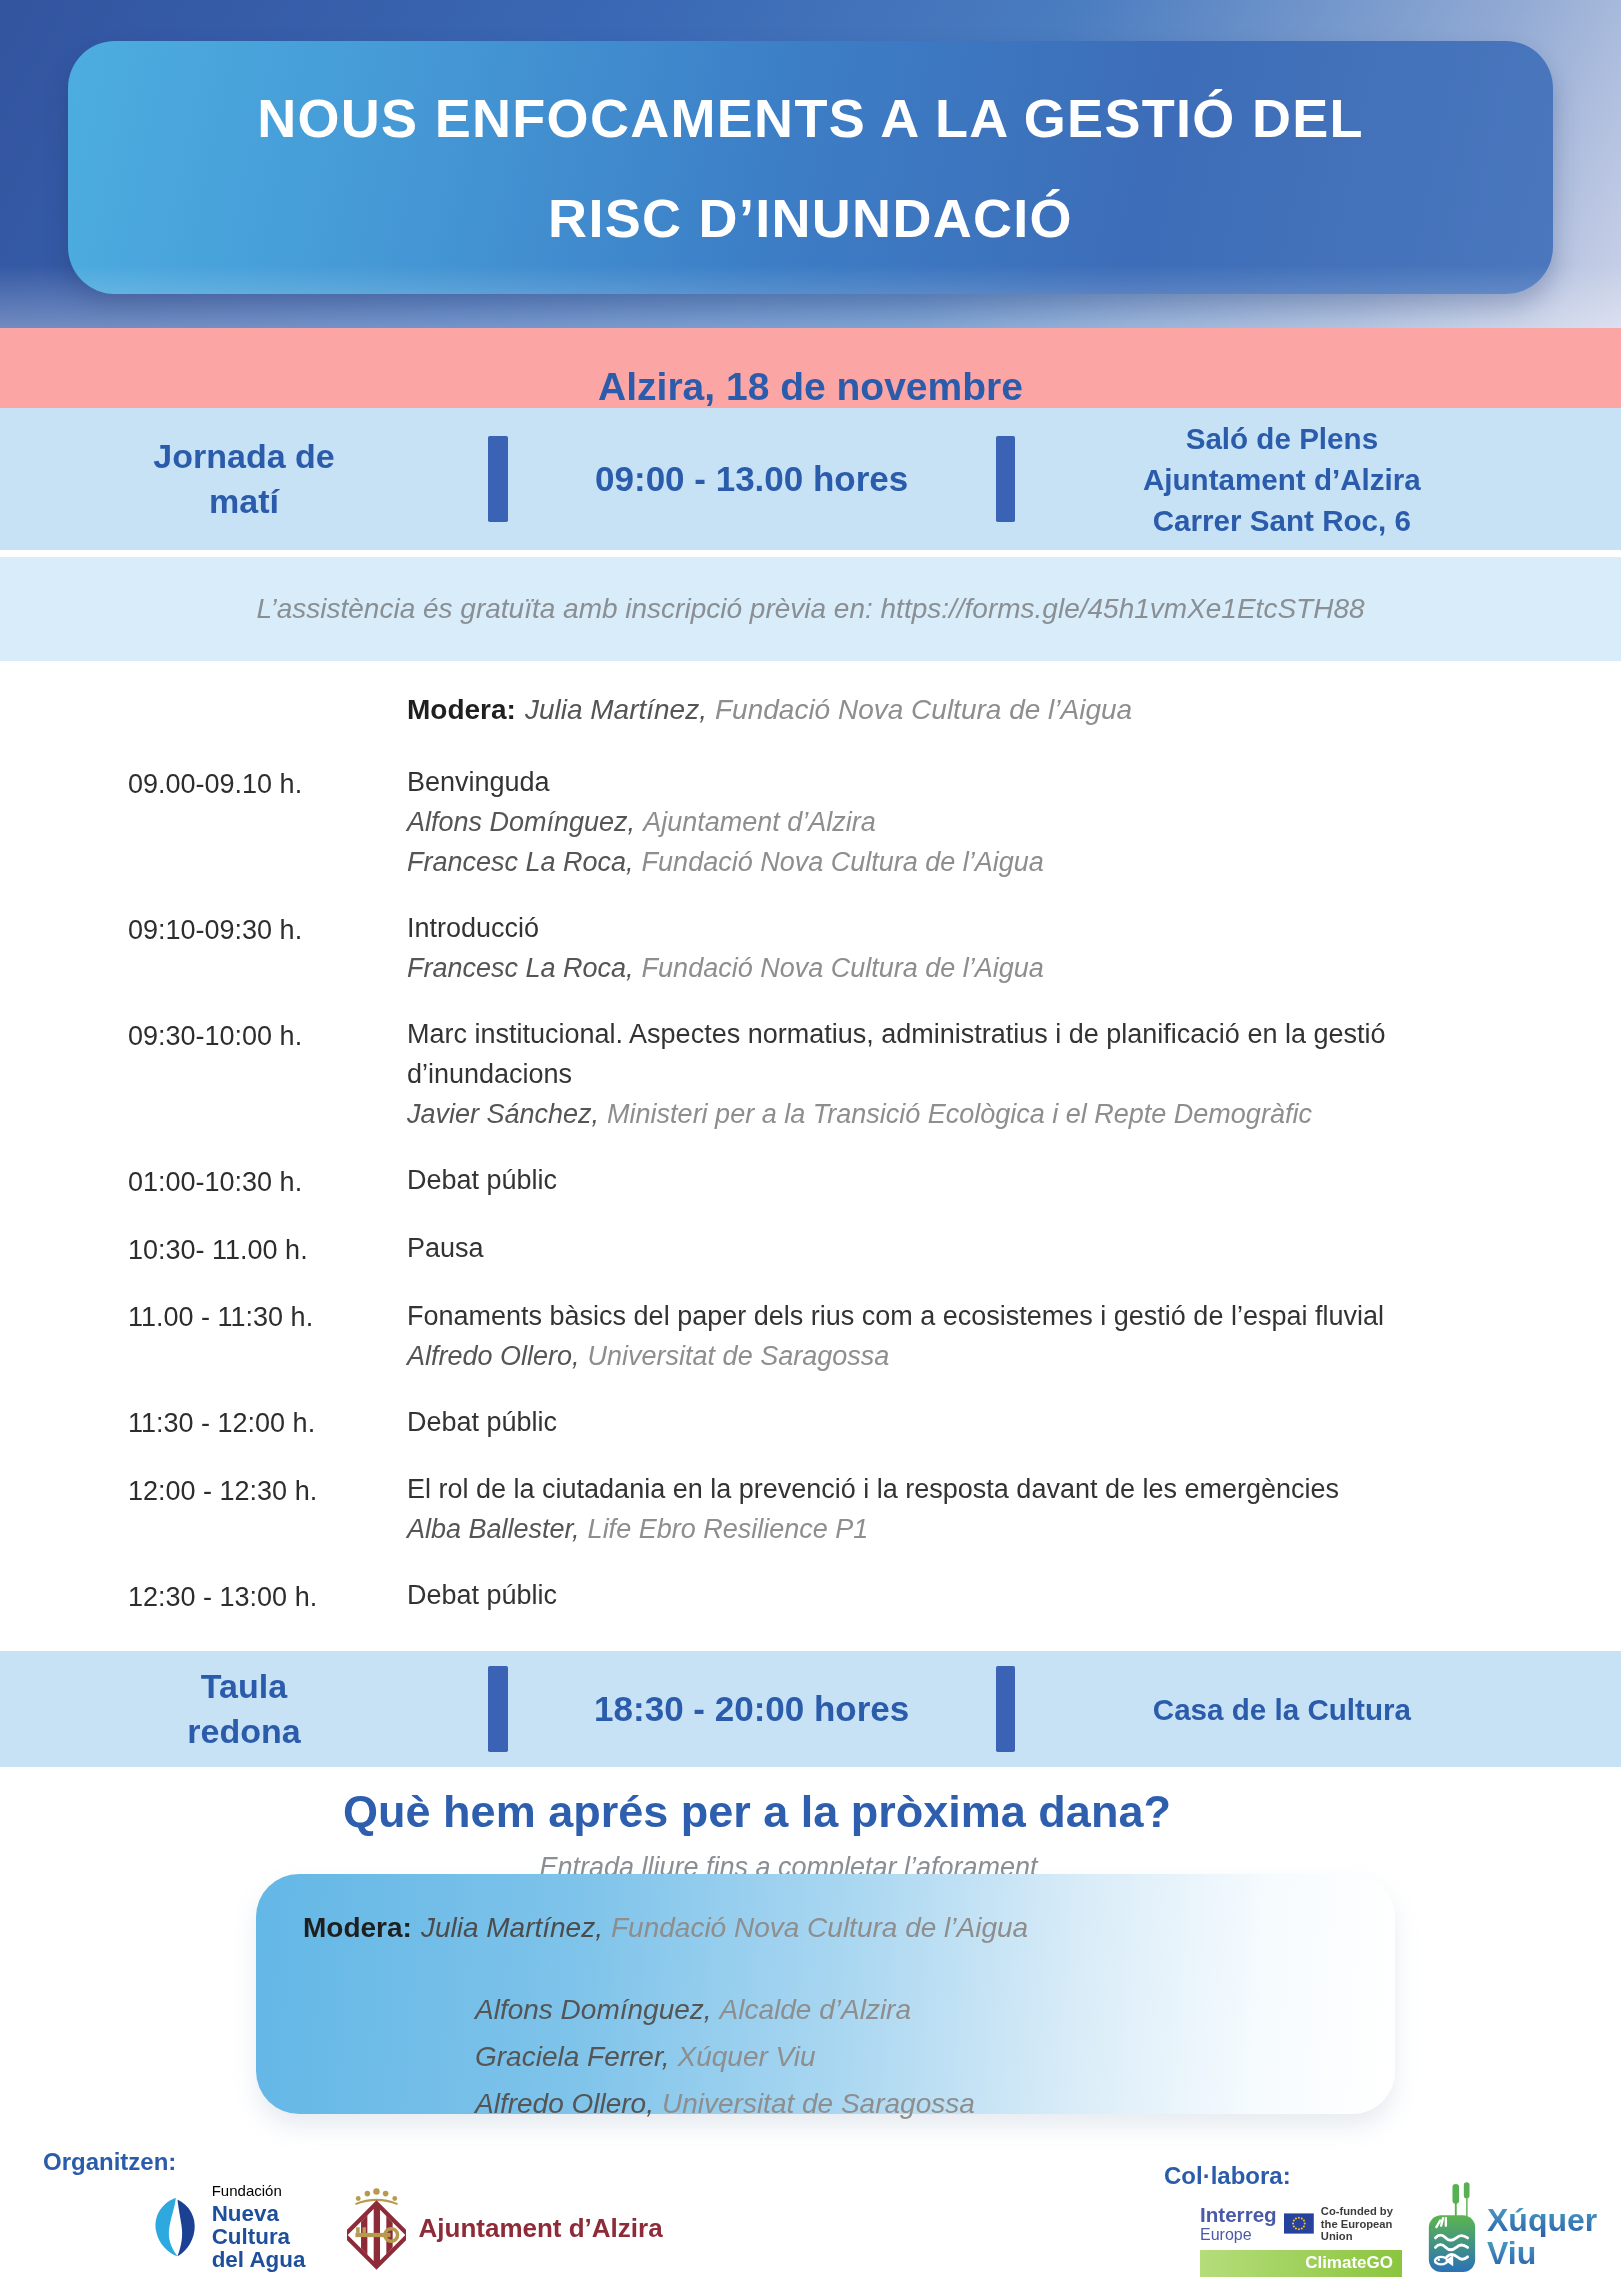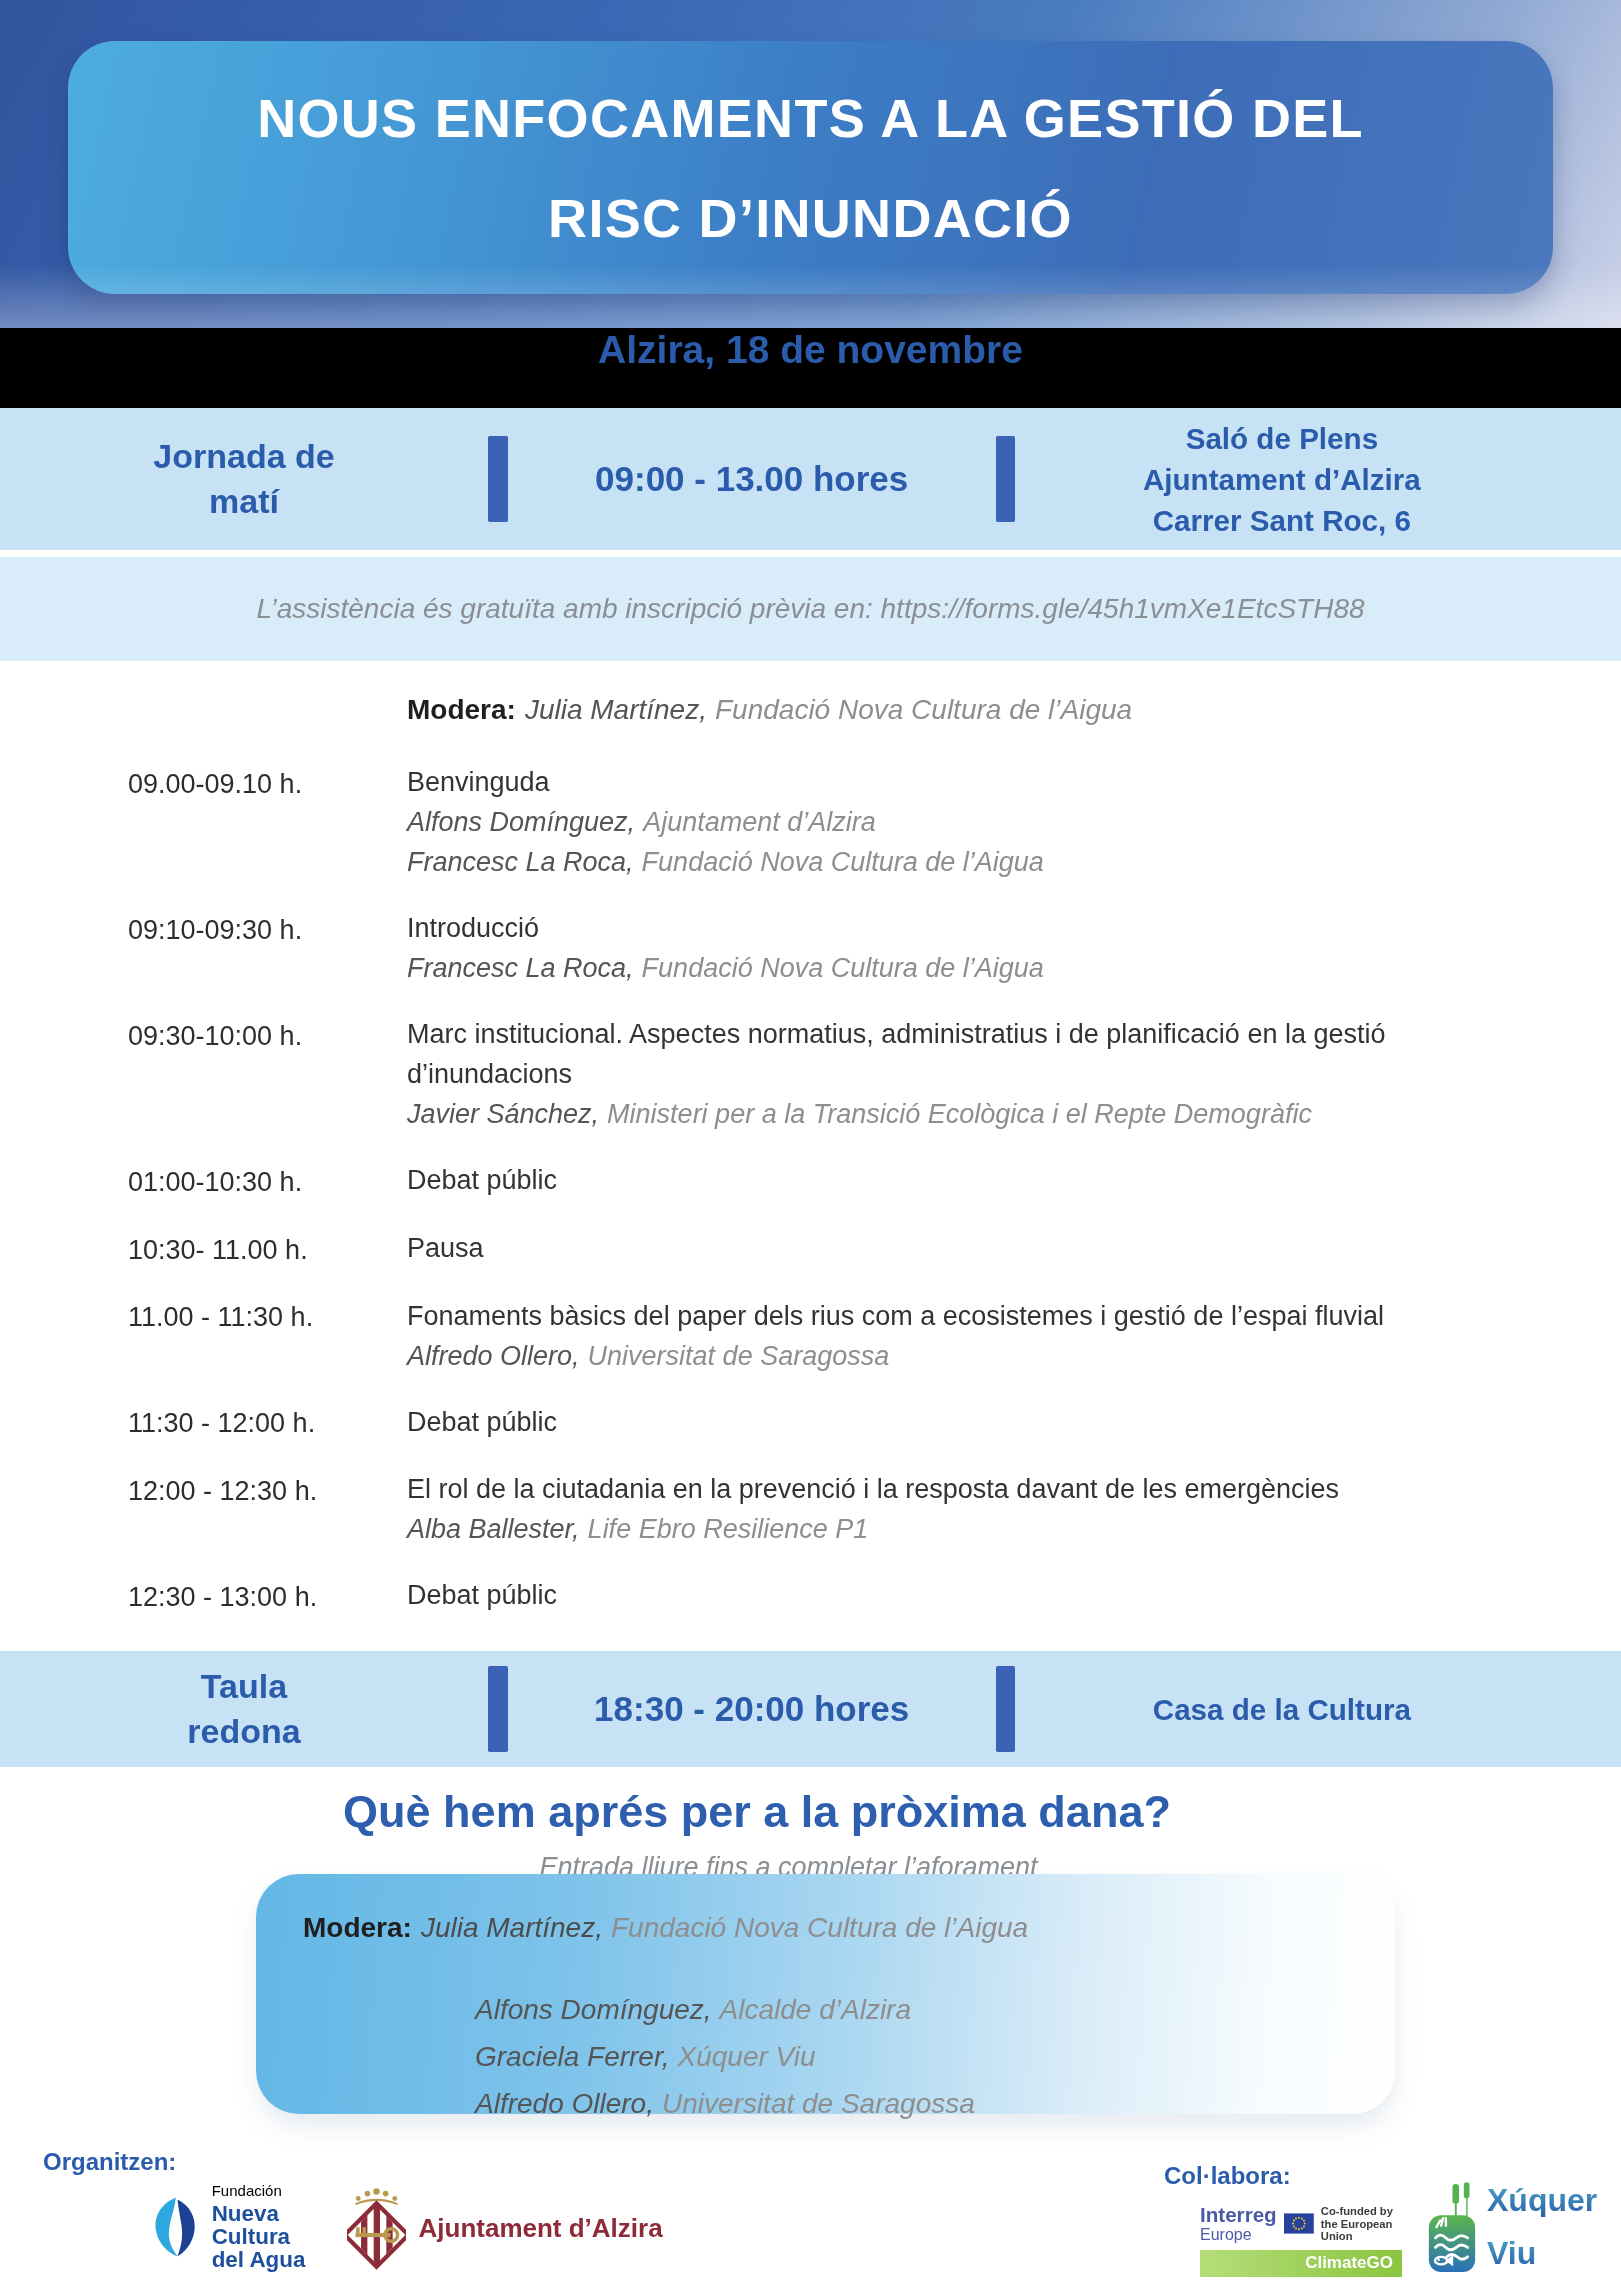--- a/index.html
+++ b/index.html
@@ -11,22 +11,22 @@
           background:linear-gradient(118deg,#33549f 0%,#3a68b4 35%,#4a7cc0 60%,#93abd4 85%,#cdd3e9 100%);}
   .banner::after{content:"";position:absolute;left:0;bottom:0;width:100%;height:63px;
           background:linear-gradient(to top,rgba(255,255,255,.30),rgba(255,255,255,0));}
   .title-card{position:absolute;left:68px;top:41px;width:1485px;height:253px;border-radius:47px;
           background:linear-gradient(102deg,#4dade0 0%,#459ad6 22%,#3c7ec6 48%,#3d6db8 72%,#4a77bd 100%);
           box-shadow:0 14.3px 25px rgba(24,44,92,.28);
           display:flex;flex-direction:column;align-items:center;justify-content:center;gap:38px;}
   .title-line{color:#ffffff;font-size:54px;font-weight:800;letter-spacing:1.3px;white-space:nowrap;}
 
   
-  .date-band{position:absolute;top:328px;left:0;width:100%;height:81px;background:#000000;
-          display:flex;align-items:flex-start;justify-content:center;}
+  .date-band{position:absolute;top:328px;left:0;width:100%;height:81px;background:#fca5a5;
+          display:flex;align-items:flex-end;justify-content:center;}
   .date-band .txt{font-size:39px;font-weight:700;color:#2b5cab;}
 
   .session-band{position:absolute;left:0;width:100%;background:#c8e2f5;
           display:grid;grid-template-columns:488px 19.7px 488px 19.7px 605px;align-items:center;}
   .jornada{top:408px;height:142px;}
   .taula{top:1651px;height:116px;}
   .vbar{width:19.7px;height:86px;background:#3a63b5;border-radius:1.8px;}
   .sb-label{text-align:center;color:#2b5cab;font-weight:700;font-size:34px;line-height:45px;}
   .sb-time{text-align:center;color:#2b5cab;font-weight:700;font-size:35px;}
   .sb-venue{text-align:center;color:#2b5cab;font-weight:700;font-size:29.6px;line-height:41px;padding-right:72px;}
@@ -82,21 +82,21 @@
   .ir-col{display:flex;flex-direction:column;}
   .ir-name{font-size:20.6px;font-weight:700;color:#4a5aa8;line-height:20.6px;}
   .ir-region{font-size:16px;color:#4a5aa8;line-height:17px;}
   .cofund{font-size:11.2px;font-weight:700;color:#3c3c3c;line-height:12.5px;}
   .climatego{margin-top:7.2px;width:202px;height:27px;box-sizing:border-box;
           background:linear-gradient(90deg,#b5dd7a,#8bc53f);
           display:flex;align-items:center;justify-content:flex-end;padding-right:9px;
           color:#ffffff;font-weight:700;font-size:17px;}
 
   .xuquer{position:absolute;left:1426px;top:2182px;display:flex;align-items:flex-end;gap:9px;}
-  .xv-text{display:flex;flex-direction:column;margin-bottom:5.4px;gap:20px;}
+  .xv-text{display:flex;flex-direction:column;margin-bottom:5.4px;}
   .xv-line{font-size:32px;font-weight:800;line-height:33px;
           background:linear-gradient(180deg,#4aa2c8,#2b5fa8);
           -webkit-background-clip:text;background-clip:text;color:transparent;}
 </style>
 </head>
 <body>
 
 <div class="page">
 
   <header class="banner">

